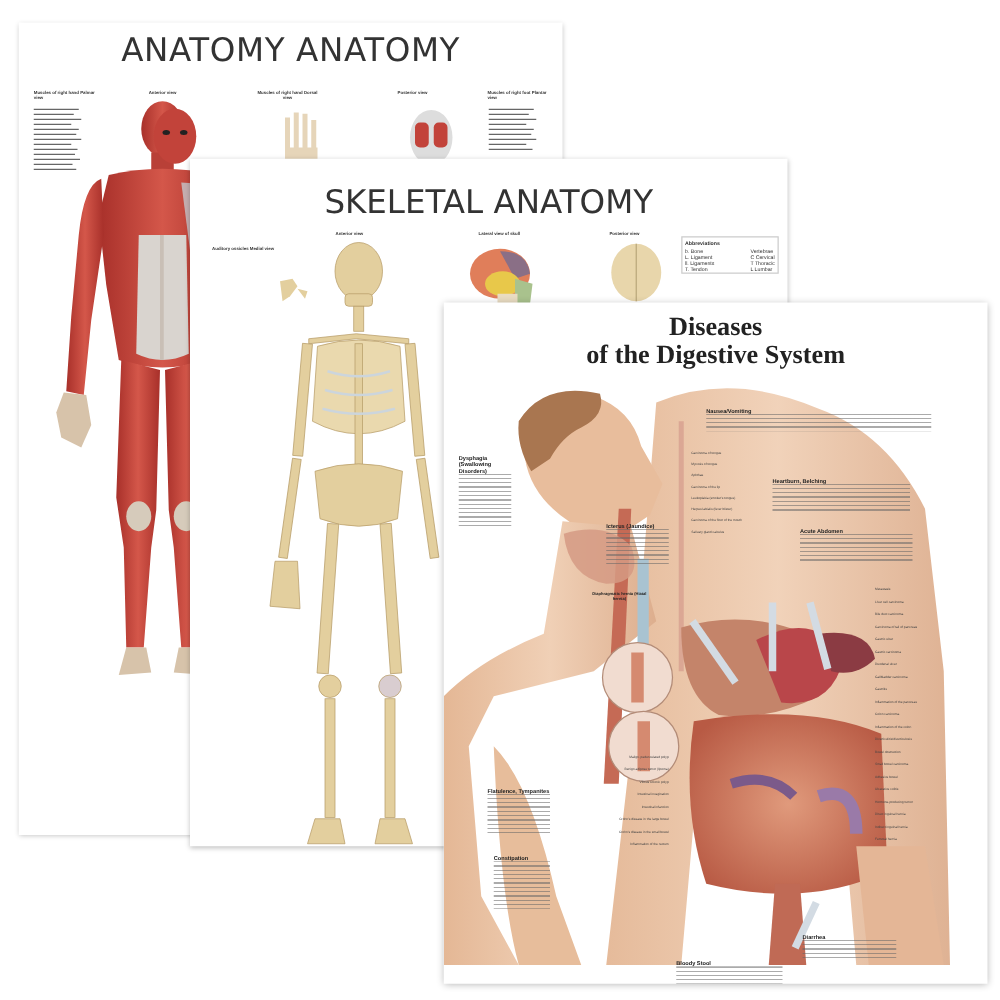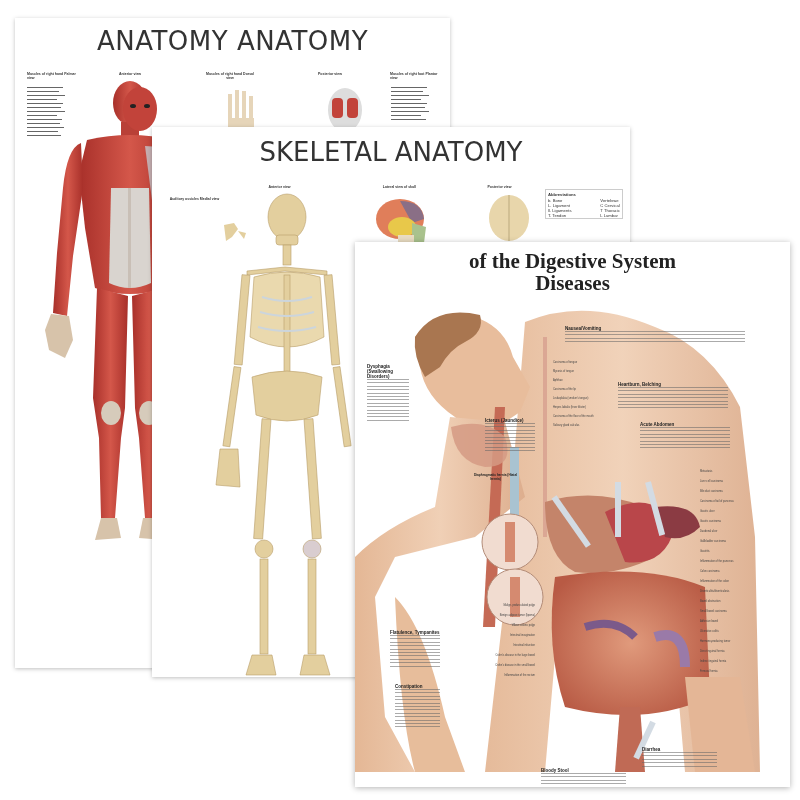--- a/index.html
+++ b/index.html
@@ -6,21 +6,21 @@
   body{width:800px;height:800px;position:relative;overflow:hidden;font-family:"Liberation Sans",sans-serif;}
   .poster{position:absolute;background:#fff;box-shadow:0 1px 4px rgba(0,0,0,0.25);overflow:hidden;}
   .p-title{position:absolute;left:0;right:0;text-align:center;color:#333;}
   .sub{position:absolute;font-size:3.5px;color:#333;text-align:center;font-weight:bold;}
   .lbltxt{position:absolute;font-size:2.6px;color:#444;white-space:nowrap;}
   
   #muscular{left:15px;top:18px;width:435px;height:650px;}
   #muscular .p-title{top:8px;font-size:26px;letter-spacing:0.5px;font-family:"DejaVu Sans",sans-serif;}
   
   #skeletal{left:152px;top:127px;width:478px;height:550px;}
-  #skeletal .p-title{top:10px;font-size:26px;font-family:"DejaVu Sans",sans-serif;}
+  #skeletal .p-title{top:20px;font-size:26px;font-family:"DejaVu Sans",sans-serif;}
   
   #digestive{left:355px;top:242px;width:435px;height:545px;box-shadow:0 1px 6px rgba(0,0,0,0.3);}
   #digestive .p-title{top:8px;font-size:21px;font-family:"Liberation Serif",serif;font-weight:bold;line-height:22px;color:#222;}
   .textblock{position:absolute;font-size:3px;color:#333;line-height:3.4px;}
   .textblock b{display:block;font-size:4.5px;line-height:5px;color:#222;}
   .abbr{position:absolute;left:393px;top:62px;width:78px;height:30px;border:1px solid #ccc;font-size:4.2px;color:#333;padding:2px;box-sizing:border-box;}
   .abbr .cols{display:flex;justify-content:space-between;}
 </style>
 </head>
 <body>
@@ -196,22 +196,22 @@
     <g stroke="#ccd5dc" stroke-width="2" fill="none">
       <path d="M70 110 Q95 118 120 110"></path>
         <path d="M68 125 Q95 133 122 125"></path>
         <path d="M66 140 Q95 148 124 140"></path>
     </g>
   </svg>
 </div>
 
 <div class="poster" id="digestive">
   <div class="p-title">
+    <div>Diseases</div>
     <div>of the Digestive System</div>
-    <div>Diseases</div>
   </div>
 
   <svg style="position:absolute;left:0;top:55px" width="435" height="490" viewBox="0 0 435 490">
     <defs>
       <linearGradient id="skin" x1="0" x2="1">
         <stop offset="0" stop-color="#e4b795"></stop>
           <stop offset=".5" stop-color="#f0d0b6"></stop>
           <stop offset="1" stop-color="#ddae8e"></stop>
       </linearGradient>
       <radialGradient id="org" cx=".5" cy=".5" r=".6">

